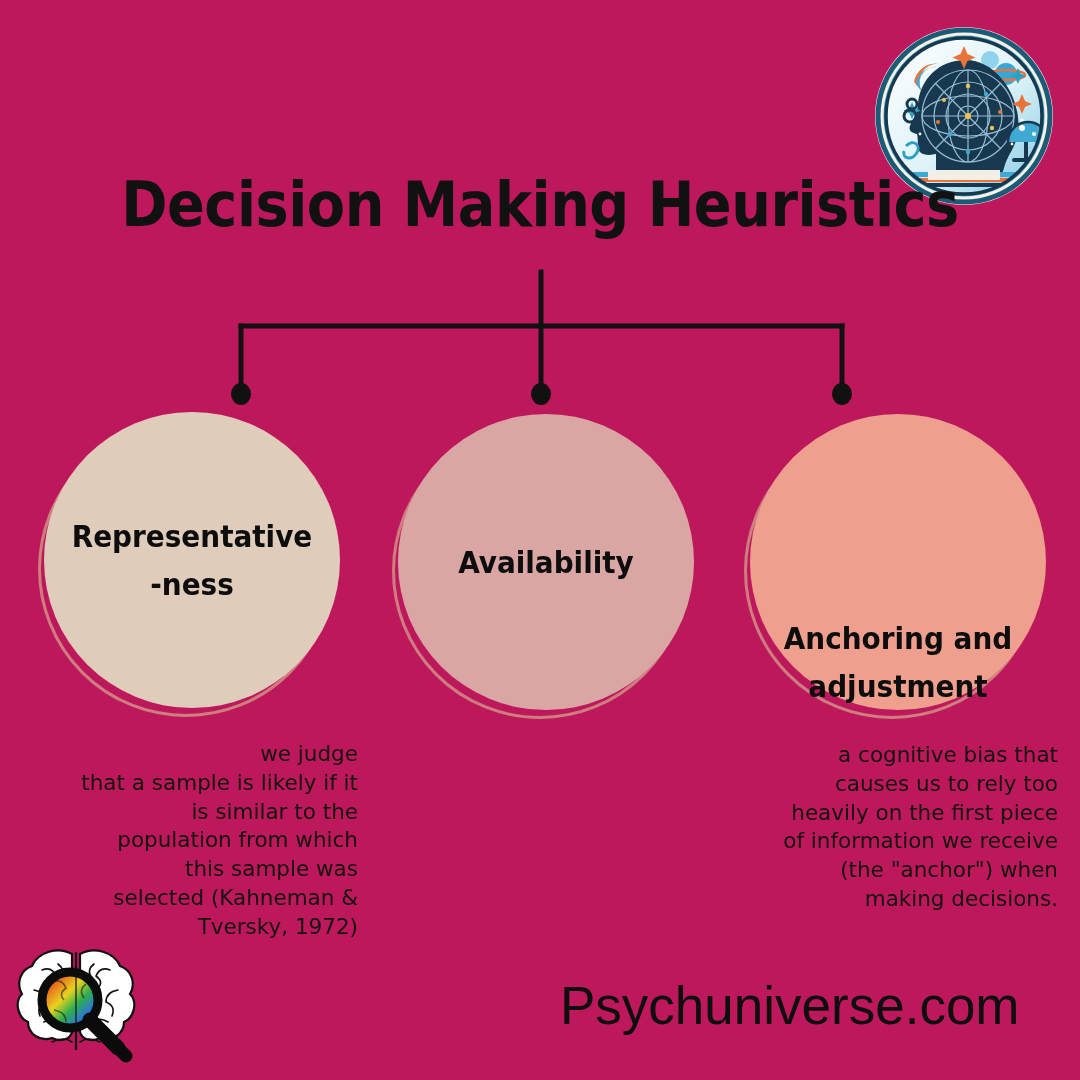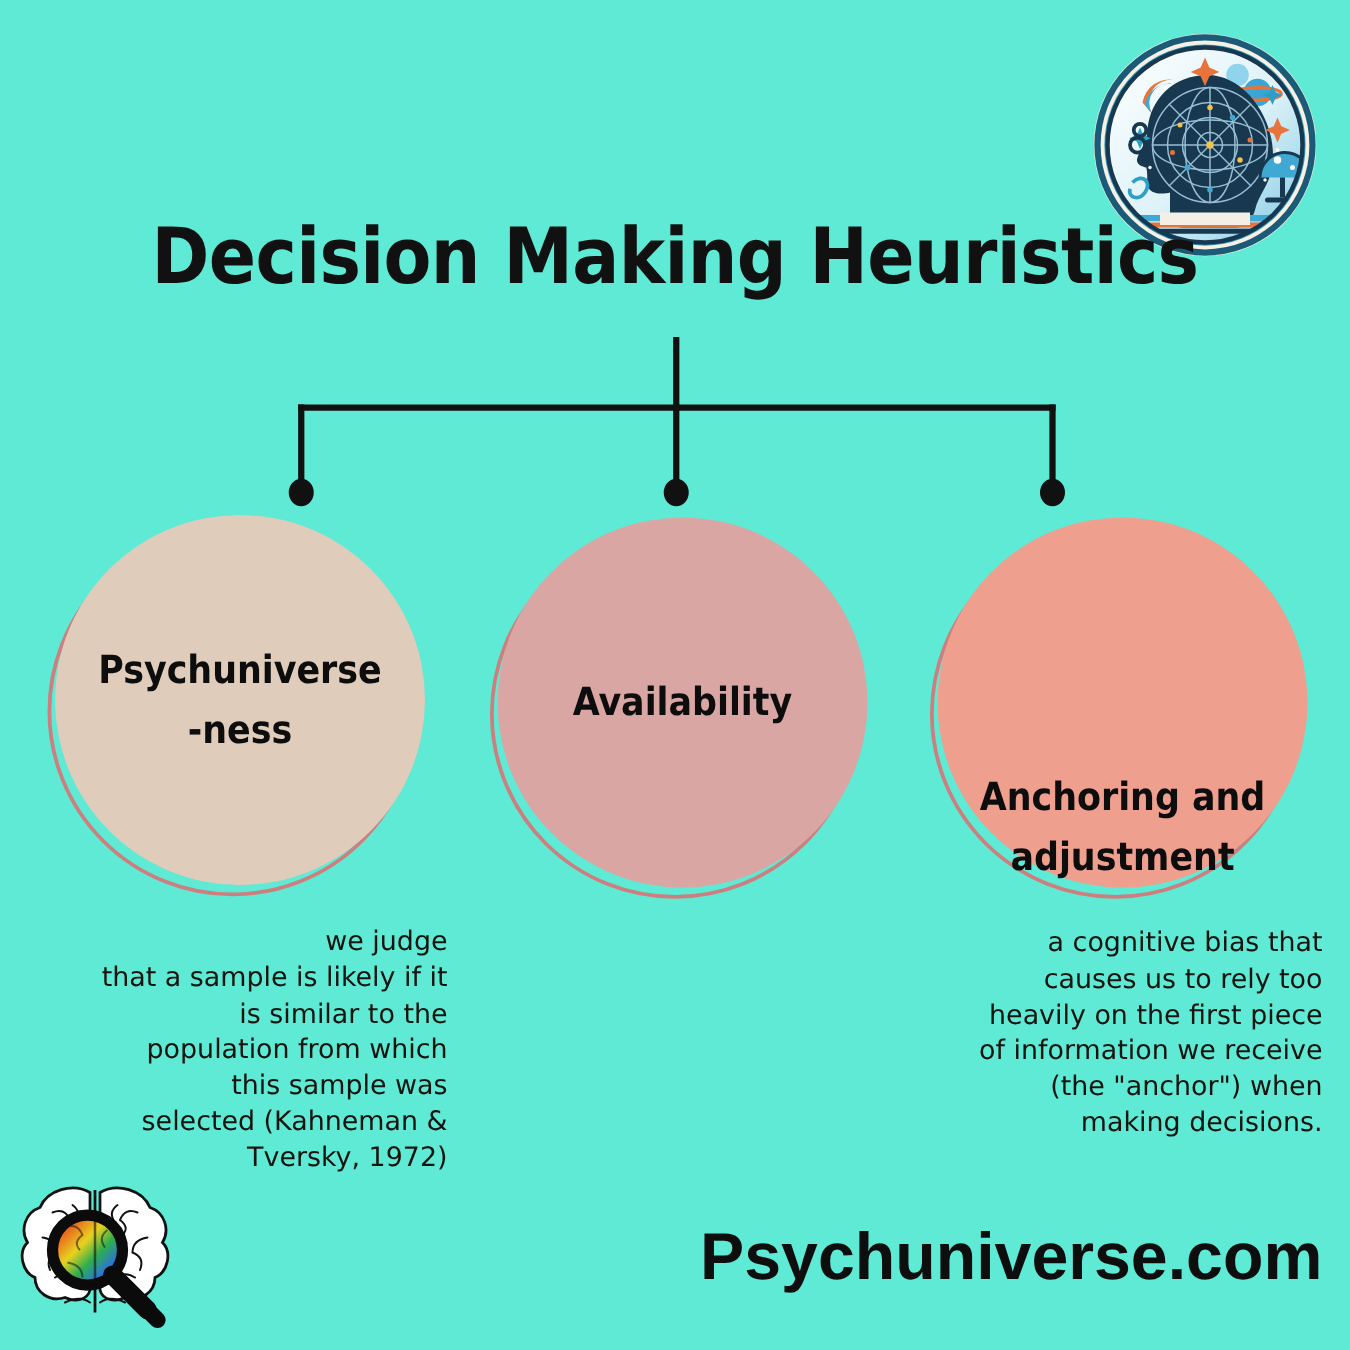--- a/index.html
+++ b/index.html
@@ -10,21 +10,21 @@
     width: 1080px;
     height: 1080px;
     background: #F8F0E3;
     font-family: "DejaVu Sans", sans-serif;
     overflow: hidden;
   }
   #stage {
     position: relative;
     width: 1080px;
     height: 1080px;
-    background: #5eead4;
+    background: #be185d;
   }
 
   
   .badge-logo {
     position: absolute;
     left: 872px;
     top: 24px;
     width: 184px;
     height: 184px;
   }
@@ -123,21 +123,21 @@
   }
 
   
   .brand {
     position: absolute;
     left: 560px;
     top: 975px;
     width: 470px;
     text-align: left;
     font-family: "Liberation Sans", "DejaVu Sans", sans-serif;
-    font-weight: bold;
+    font-weight: normal;
     font-size: 53px;
     color: #0E0E0E;
     white-space: nowrap;
   }
 </style>
 </head>
 <body>
 
 <div id="stage">
 
@@ -255,21 +255,21 @@
         <ellipse cx="241" cy="139" rx="10" ry="11"></ellipse>
         <ellipse cx="541" cy="139" rx="10" ry="11"></ellipse>
         <ellipse cx="842" cy="139" rx="10" ry="11"></ellipse>
       </g>
     </svg>
   </div>
 
   <div class="circle-wrap c1">
     <div class="ring"></div>
     <div class="disc f1">
-      <div class="disc-label">Psychuniverse
+      <div class="disc-label">Representative
 -ness</div>
     </div>
   </div>
 
   <div class="circle-wrap c2">
     <div class="ring"></div>
     <div class="disc f2">
       <div class="disc-label">Availability</div>
     </div>
   </div>

